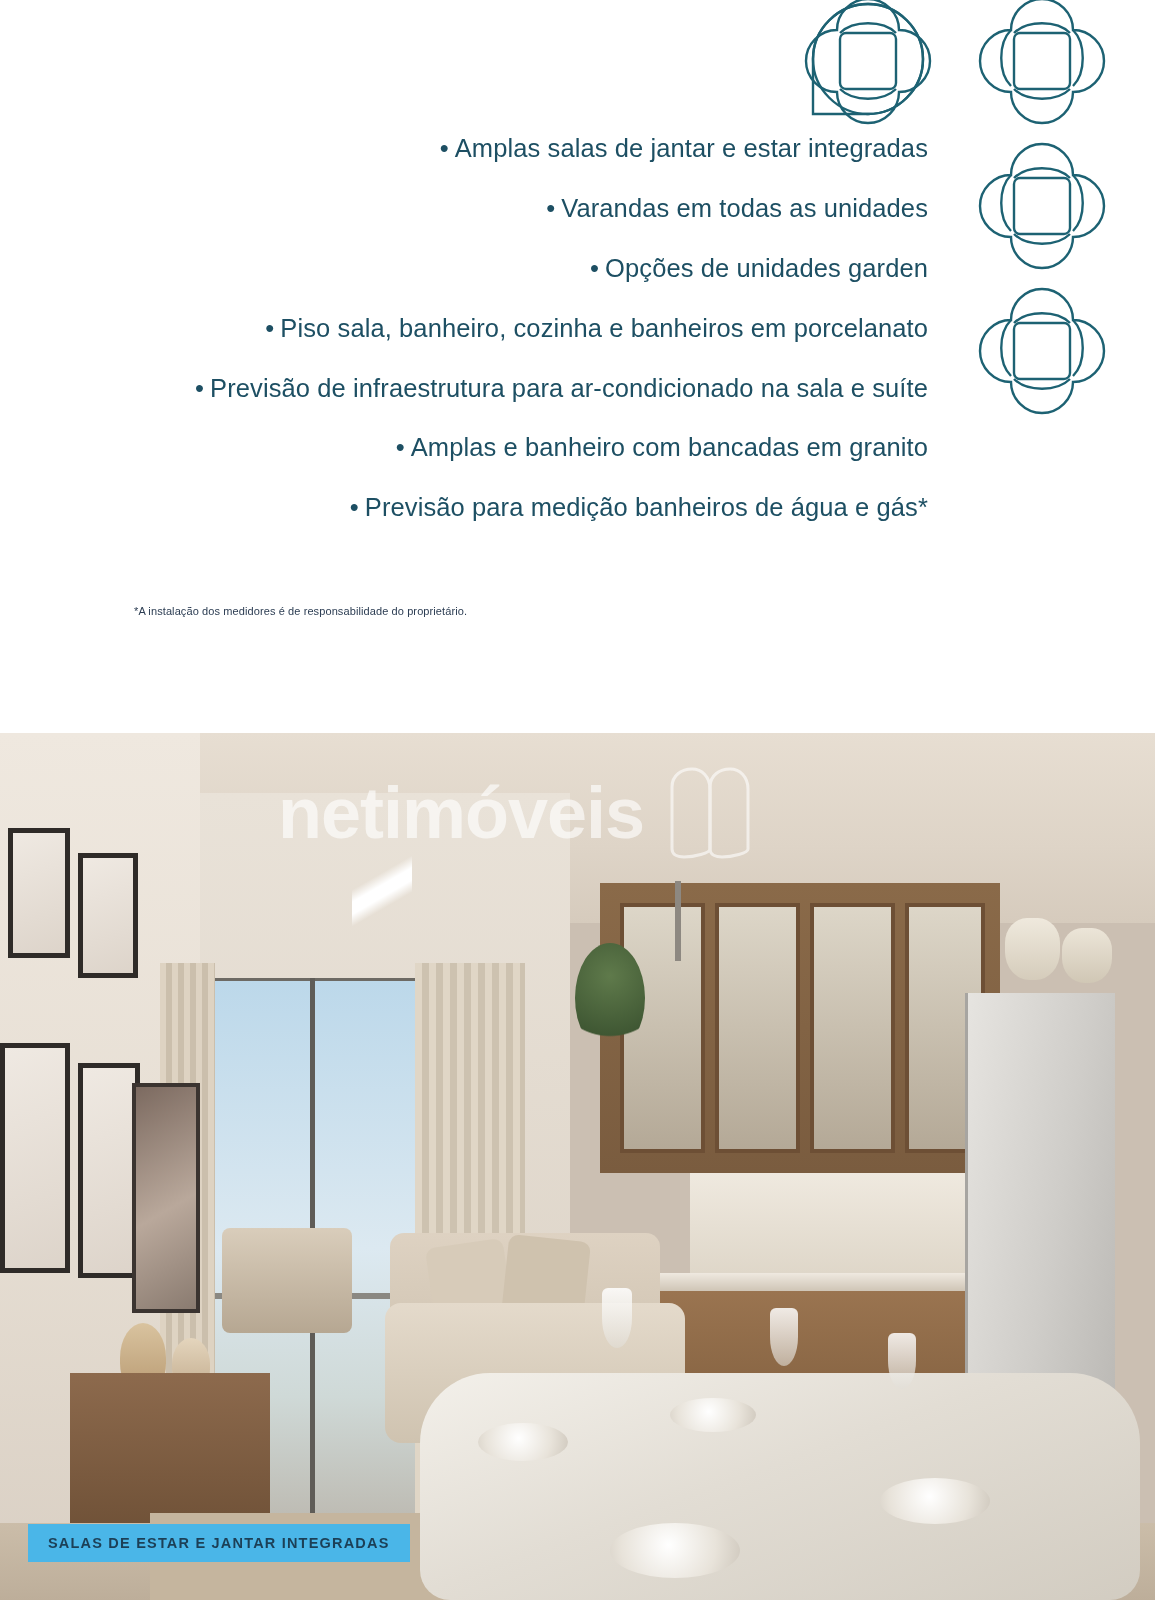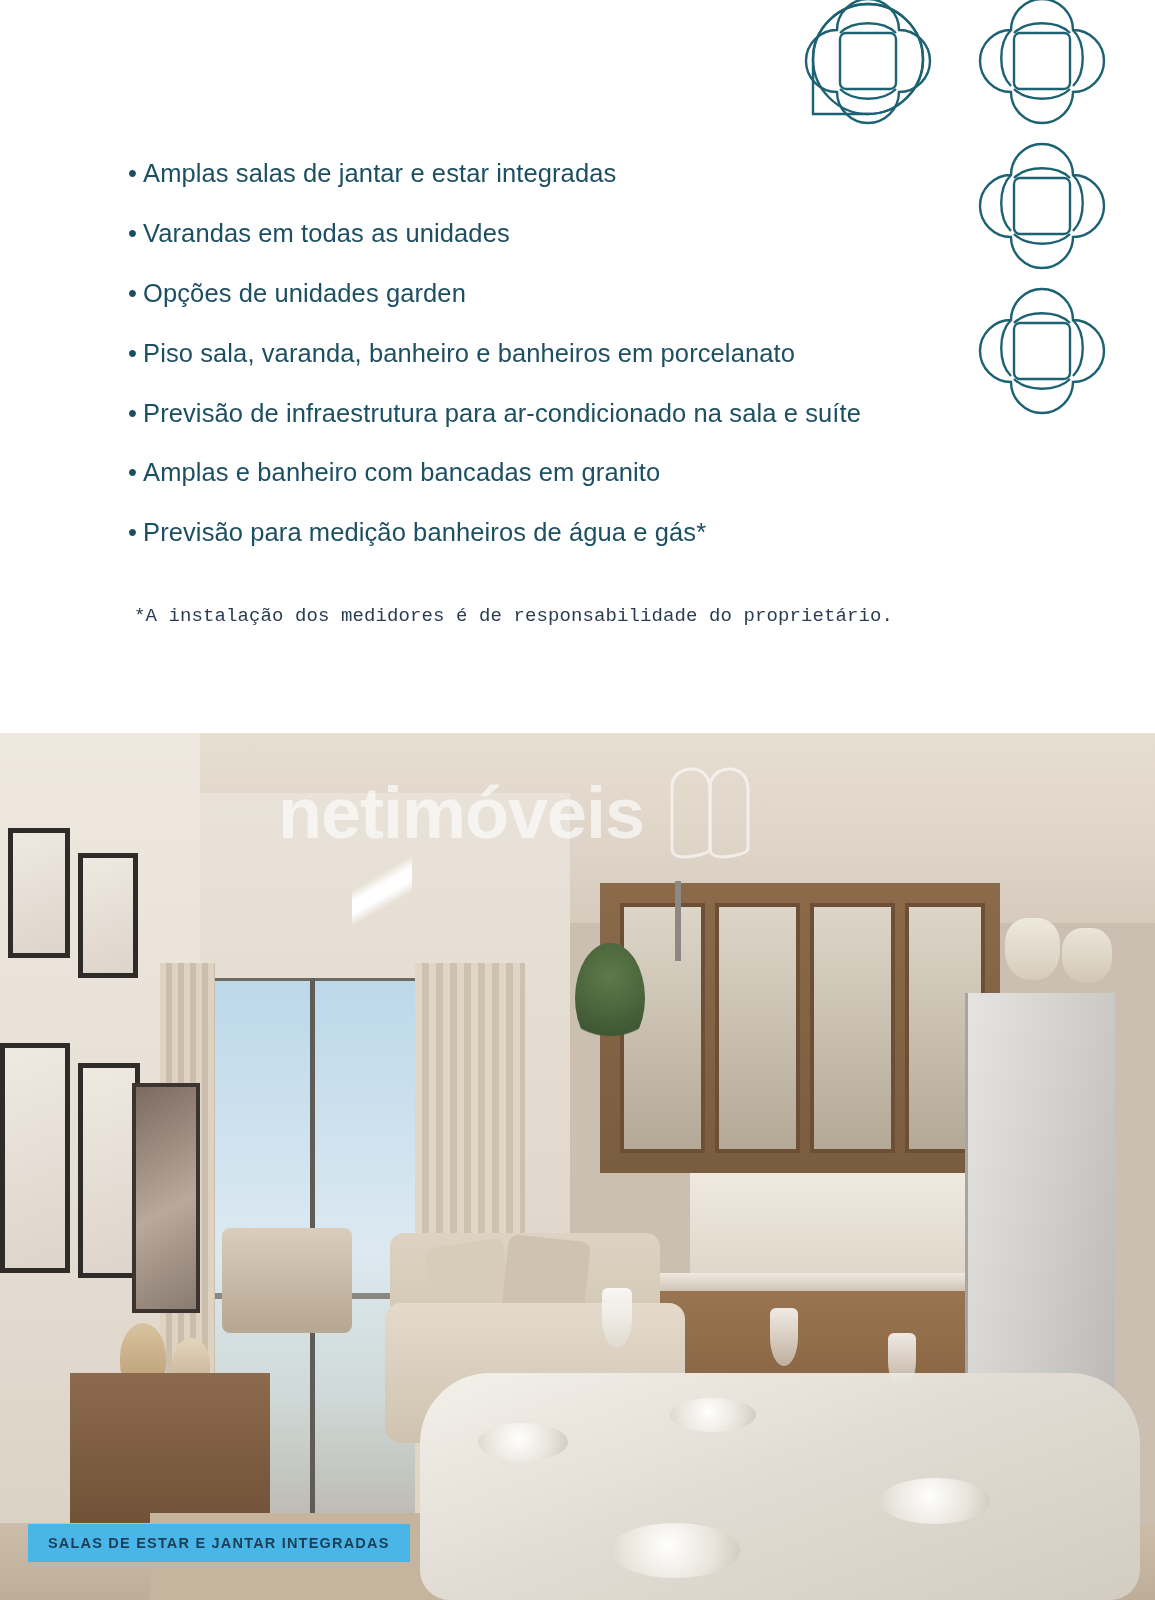--- a/index.html
+++ b/index.html
@@ -21,45 +21,45 @@
     left: 0; top: 0;
     width: 1155px;
     height: 733px;
     background: #ffffff;
     overflow: hidden;
   }
 
   .features {
     position: absolute;
     left: 128px;
-    top: 158px;
+    top: 133px;
     width: 800px;
+    text-align: right;
   }
   .feature-item {
     color: #1d4f63;
     font-size: 25.5px;
     line-height: 1.25;
     margin-bottom: 28px;
     white-space: nowrap;
     letter-spacing: 0.1px;
   }
   .feature-item .bullet {
     display: inline-block;
     margin-right: 6px;
     color: #1d4f63;
   }
 
   .footnote {
     position: absolute;
     left: 134px;
     top: 605px;
     color: #2b3c52;
-    font-size: 19px;
+    font-size: 11px;
     letter-spacing: 0.1px;
-    font-family: Liberation Mono, monospace;
   }
 
   
   .pattern {
     position: absolute;
     right: 0;
     top: -6px;
     width: 370px;
     height: 450px;
     pointer-events: none;
@@ -331,21 +331,21 @@
     <div class="feature-item">
       <span class="bullet">•</span><span>Amplas salas de jantar e estar integradas</span>
     </div>
     <div class="feature-item">
       <span class="bullet">•</span><span>Varandas em todas as unidades</span>
     </div>
     <div class="feature-item">
       <span class="bullet">•</span><span>Opções de unidades garden</span>
     </div>
     <div class="feature-item">
-      <span class="bullet">•</span><span>Piso sala, varanda, banheiro e banheiros em porcelanato</span>
+      <span class="bullet">•</span><span>Piso sala, banheiro, cozinha e banheiros em porcelanato</span>
     </div>
     <div class="feature-item">
       <span class="bullet">•</span><span>Previsão de infraestrutura para ar-condicionado na sala e suíte</span>
     </div>
     <div class="feature-item">
       <span class="bullet">•</span><span>Amplas e banheiro com bancadas em granito</span>
     </div>
     <div class="feature-item">
       <span class="bullet">•</span><span>Previsão para medição banheiros de água e gás*</span>
     </div>

